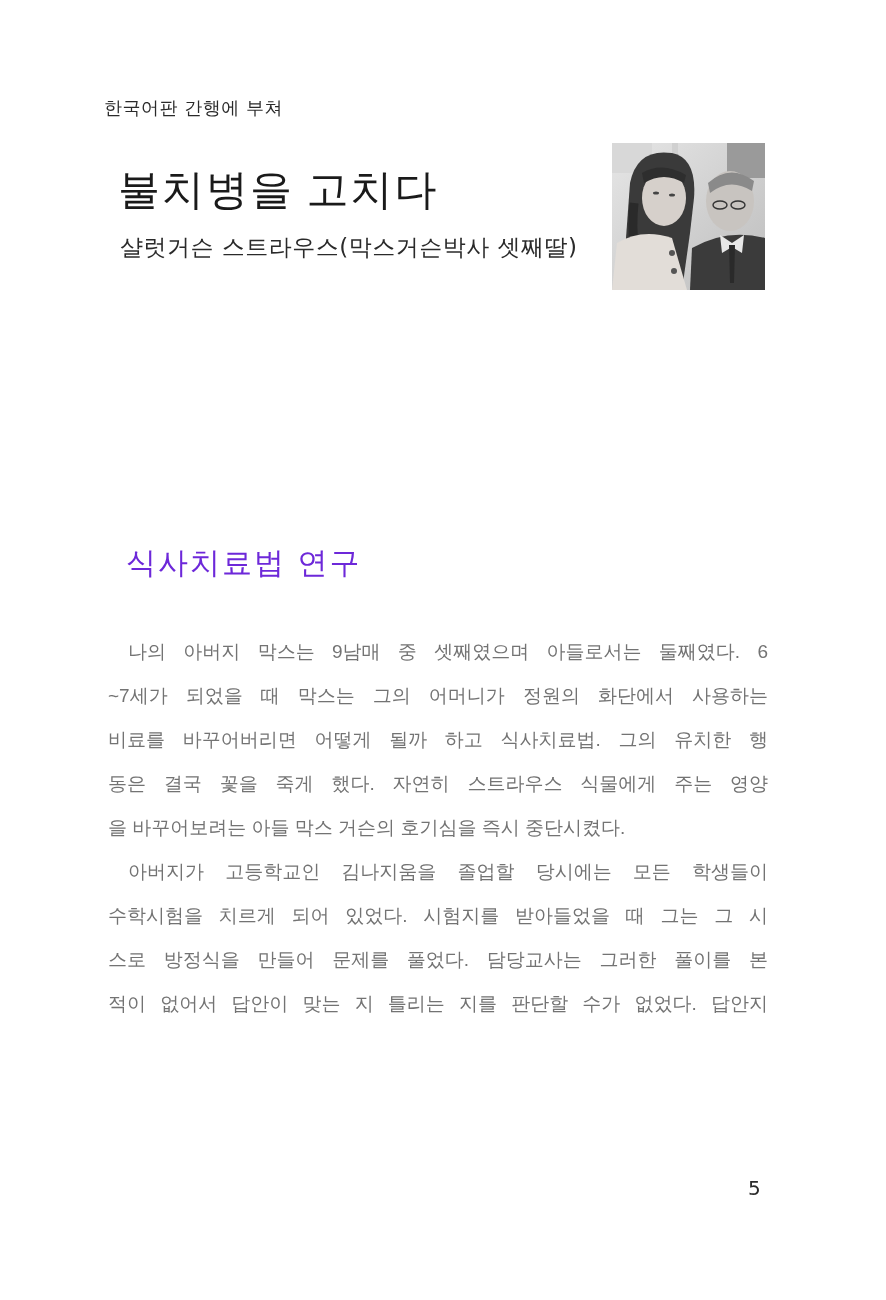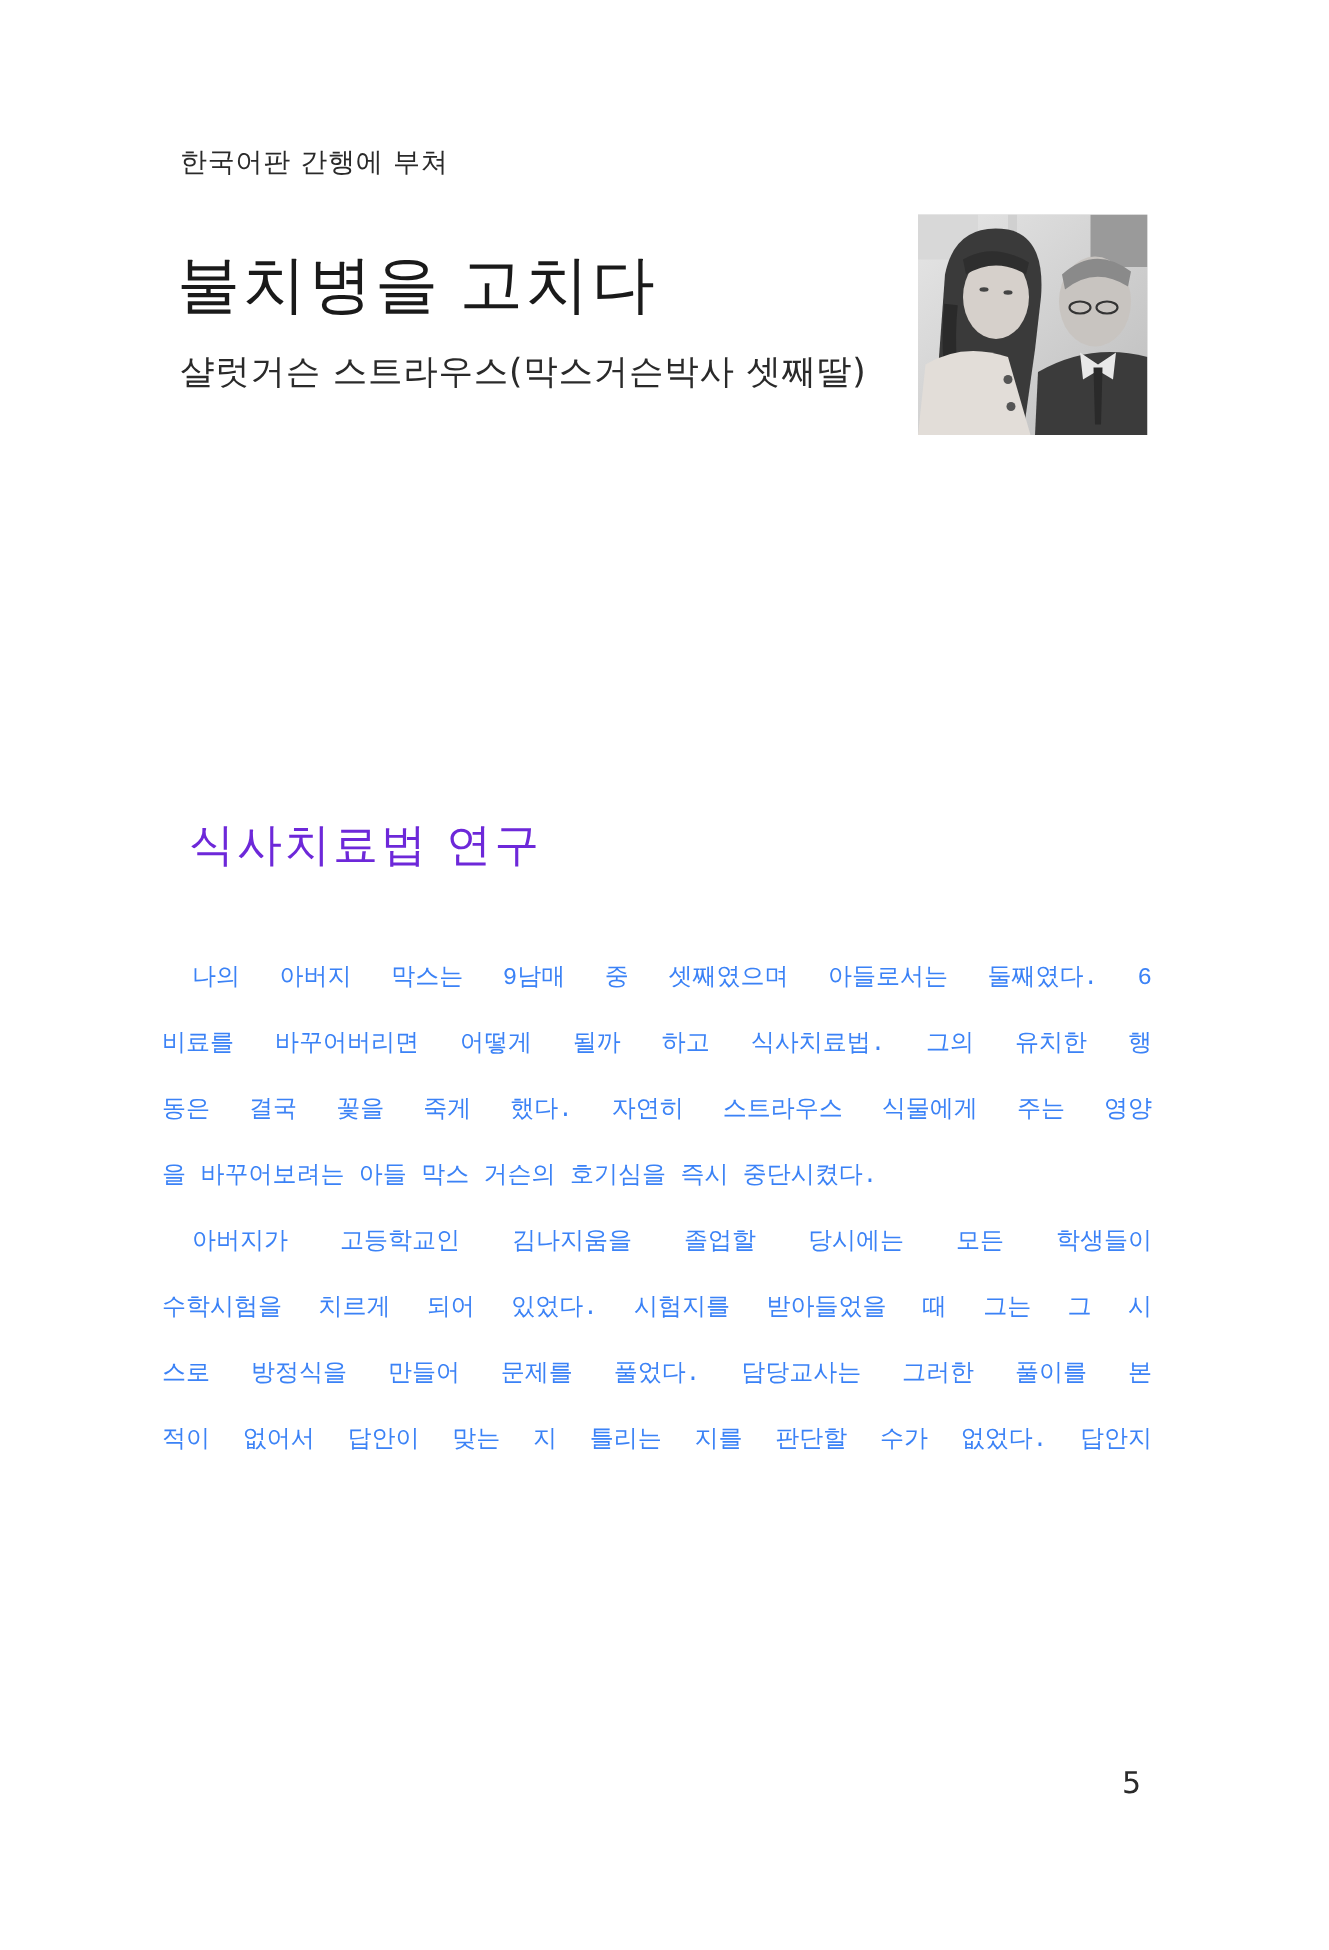--- a/index.html
+++ b/index.html
@@ -5,21 +5,21 @@
   html, body { margin: 0; padding: 0; }
   body {
     width: 886px; height: 1300px;
     background: #ffffff;
     position: relative;
     overflow: hidden;
     color: #1e1e1e;
   }
   .page { position: absolute; left: 0; top: 0; width: 886px; height: 1300px; }
   .running-header {
-    position: absolute; left: 120px; top: 96px;
+    position: absolute; left: 104px; top: 96px;
     font-family: "DejaVu Sans", "Liberation Sans", sans-serif;
     font-size: 18px; color: #2a2a2a; letter-spacing: 0.5px;
   }
   .title {
     position: absolute; left: 118px; top: 162px;
     font-family: Liberation Serif, serif;
     font-size: 42px; font-weight: normal; color: #1a1a1a; margin: 0;
     letter-spacing: 2px;
   }
   .subtitle {
@@ -32,22 +32,22 @@
     background: #cfcfcf; overflow: hidden;
   }
   .section-heading {
     position: absolute; left: 126px; top: 543px;
     font-family: "DejaVu Serif", "Liberation Serif", serif;
     font-size: 30px; font-weight: normal; color: #6d28d9; margin: 0;
     letter-spacing: 2px;
   }
   .body-text {
     position: absolute; left: 108px; top: 630px; width: 660px;
-    font-family: Liberation Mono, monospace;
-    font-size: 16px; line-height: 44px; color: #3b82f6;
+    font-family: Liberation Sans, sans-serif;
+    font-size: 19px; line-height: 44px; color: #737373;
   }
   .body-line {
     display: block; white-space: nowrap;
     text-align: justify; text-align-last: justify;
     height: 44px;
   }
   .body-line.last { text-align-last: left; }
   .body-line.indent { padding-left: 20px; }
   .page-number {
     position: absolute; left: 748px; top: 1176px;
@@ -101,20 +101,21 @@
       <path d="M108 92 L120 100 L132 92 L130 110 L120 104 L110 110 Z" fill="#e8e8e8"></path>
       <path d="M117 102 L123 102 L122 140 L118 140 Z" fill="#2a2a2a"></path>
     </svg>
   </div>
 
   <h2 class="section-heading">식사치료법 연구</h2>
 
   <div class="body-text">
     <div>
       <span class="body-line indent">나의 아버지 막스는 9남매 중 셋째였으며 아들로서는 둘째였다. 6</span>
+      <span class="body-line">~7세가 되었을 때 막스는 그의 어머니가 정원의 화단에서 사용하는</span>
       <span class="body-line">비료를 바꾸어버리면 어떻게 될까 하고 식사치료법. 그의 유치한 행</span>
       <span class="body-line">동은 결국 꽃을 죽게 했다. 자연히 스트라우스 식물에게 주는 영양</span>
       <span class="body-line last">을 바꾸어보려는 아들 막스 거슨의 호기심을 즉시 중단시켰다.</span>
     </div>
     <div>
       <span class="body-line indent">아버지가 고등학교인 김나지움을 졸업할 당시에는 모든 학생들이</span>
       <span class="body-line">수학시험을 치르게 되어 있었다. 시험지를 받아들었을 때 그는 그 시</span>
       <span class="body-line">스로 방정식을 만들어 문제를 풀었다. 담당교사는 그러한 풀이를 본</span>
       <span class="body-line">적이 없어서 답안이 맞는 지 틀리는 지를 판단할 수가 없었다. 답안지</span>
     </div>

